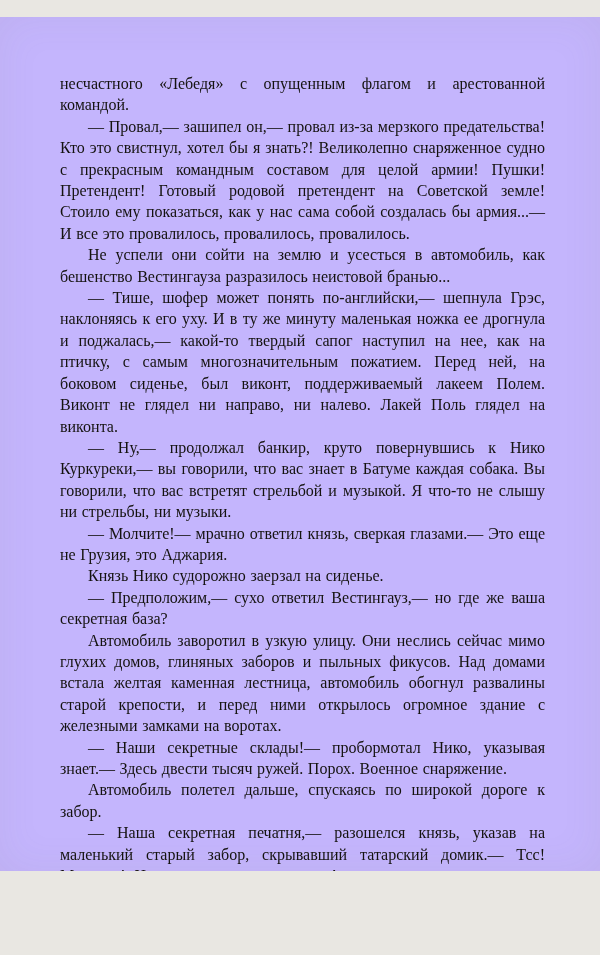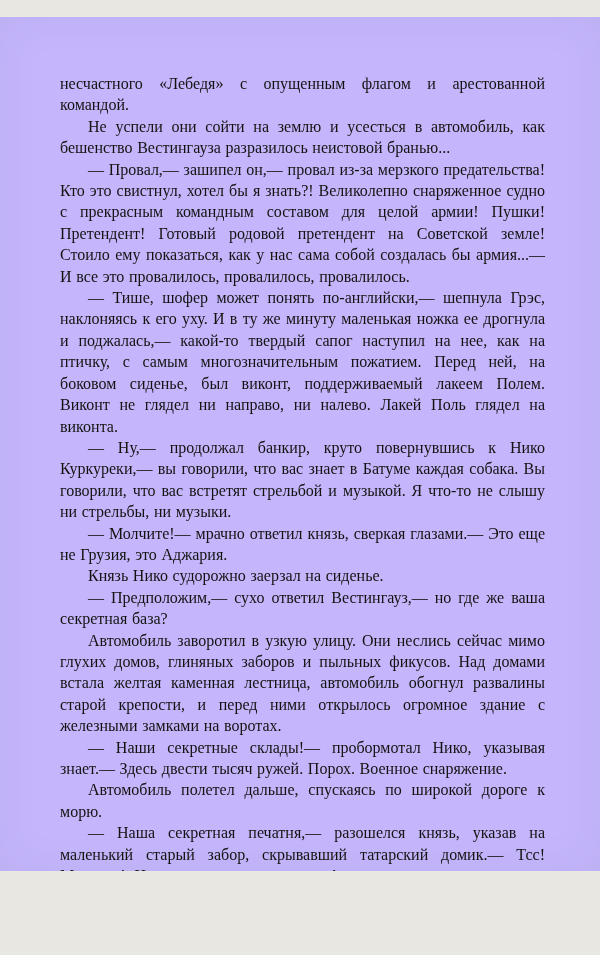--- a/index.html
+++ b/index.html
@@ -44,26 +44,26 @@
     font-size: 16px;
     color: #1a1814;
   }
 </style>
 </head>
 <body>
 
 <div class="book-page">
   <div class="text-block">
     <p class="no-indent">несчастного «Лебедя» с опущенным флагом и арестованной командой.</p>
+    <p>— Провал,— зашипел он,— провал из-за мерзкого предательства! Кто это свистнул, хотел бы я знать?! Великолепно снаряженное судно с прекрасным командным составом для целой армии! Пушки! Претендент! Готовый родовой претендент на Советской земле! Стоило ему показаться, как у нас сама собой создалась бы армия...— И все это провалилось, провалилось, провалилось.</p>
     <p>Не успели они сойти на землю и усесться в автомобиль, как бешенство Вестингауза разразилось неистовой бранью...</p>
-    <p>— Провал,— зашипел он,— провал из-за мерзкого предательства! Кто это свистнул, хотел бы я знать?! Великолепно снаряженное судно с прекрасным командным составом для целой армии! Пушки! Претендент! Готовый родовой претендент на Советской земле! Стоило ему показаться, как у нас сама собой создалась бы армия...— И все это провалилось, провалилось, провалилось.</p>
     <p>— Тише, шофер может понять по-английски,— шепнула Грэс, наклоняясь к его уху. И в ту же минуту маленькая ножка ее дрогнула и поджалась,— какой-то твердый сапог наступил на нее, как на птичку, с самым многозначительным пожатием. Перед ней, на боковом сиденье, был виконт, поддерживаемый лакеем Полем. Виконт не глядел ни направо, ни налево. Лакей Поль глядел на виконта.</p>
     <p>— Ну,— продолжал банкир, круто повернувшись к Нико Куркуреки,— вы говорили, что вас знает в Батуме каждая собака. Вы говорили, что вас встретят стрельбой и музыкой. Я что-то не слышу ни стрельбы, ни музыки.</p>
     <p>— Молчите!— мрачно ответил князь, сверкая глазами.— Это еще не Грузия, это Аджария.</p>
     <p>Князь Нико судорожно заерзал на сиденье.</p>
     <p>— Предположим,— сухо ответил Вестингауз,— но где же ваша секретная база?</p>
     <p>Автомобиль заворотил в узкую улицу. Они неслись сейчас мимо глухих домов, глиняных заборов и пыльных фикусов. Над домами встала желтая каменная лестница, автомобиль обогнул развалины старой крепости, и перед ними открылось огромное здание с железными замками на воротах.</p>
     <p>— Наши секретные склады!— пробормотал Нико, указывая знает.— Здесь двести тысяч ружей. Порох. Военное снаряжение.</p>
-    <p>Автомобиль полетел дальше, спускаясь по широкой дороге к морю.</p>
+    <p>Автомобиль полетел дальше, спускаясь по широкой дороге к забор.</p>
     <p>— Наша секретная печатня,— разошелся князь, указав на маленький старый забор, скрывавший татарский домик.— Тсс! Молчите! Не глядите в ту сторону. А вон там, рядом, видите — белый красивый дом в саду и с колоннами — наша секретная база!</p>
   </div>
   <div class="page-number">359</div>
 </div>
 
 </body></html>

